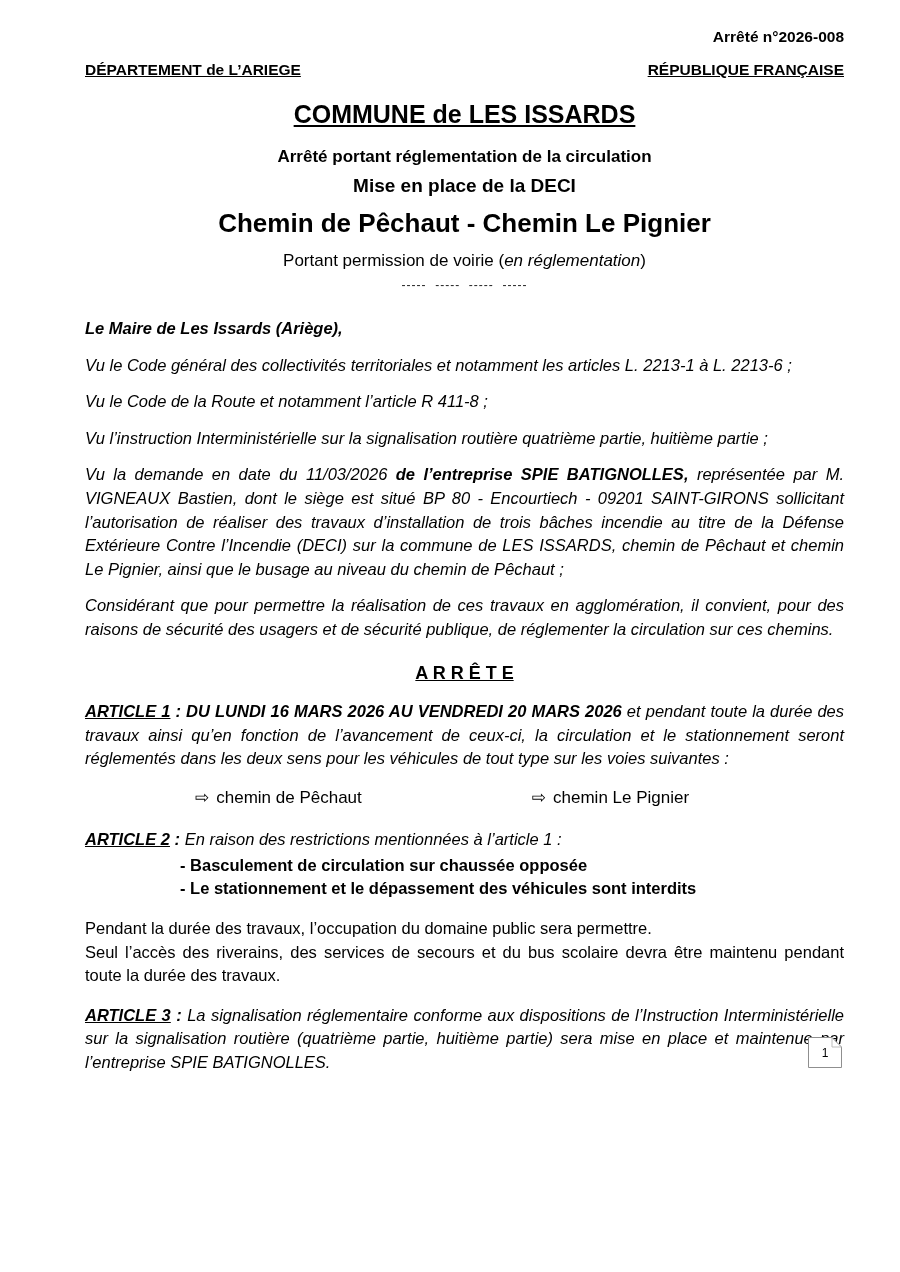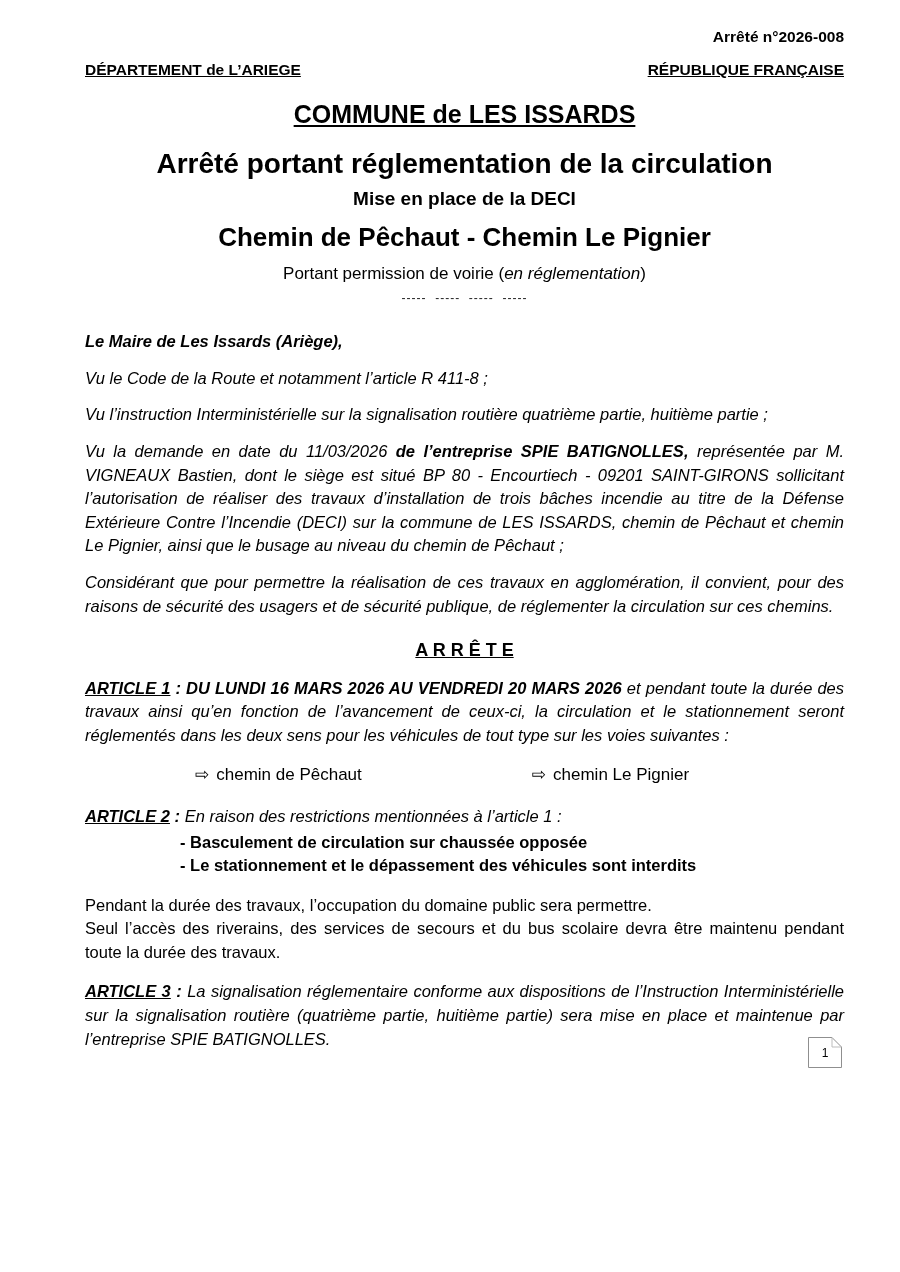--- a/index.html
+++ b/index.html
@@ -37,21 +37,21 @@
     line-height: 1.2;
   }
   .title-commune {
     text-align: center;
     font-size: 25px;
     font-weight: bold;
     text-decoration: underline;
     margin-top: 20px;
     line-height: 1.2;
   }
-  .title-1 { text-align: center; font-size: 28px; font-weight: bold; margin-top: 18px; line-height: 1.2; }
+  .title-1 { text-align: center; font-size: 17px; font-weight: bold; margin-top: 18px; line-height: 1.2; }
   .title-2 { text-align: center; font-size: 19px; font-weight: bold; margin-top: 7px;  line-height: 1.2; }
   .title-3 { text-align: center; font-size: 26px; font-weight: bold; margin-top: 11px; line-height: 1.2; }
   .title-4 { text-align: center; font-size: 17px; margin-top: 11px; line-height: 1.2; }
   .sep {
     text-align: center;
     font-size: 12px;
     margin-top: 7px;
     letter-spacing: 1px;
     color: #222;
     white-space: pre;
@@ -118,20 +118,21 @@
   <div class="title-1">Arrêté portant réglementation de la circulation</div>
   <div class="title-2">Mise en place de la DECI</div>
   <div class="title-3">Chemin de Pêchaut - Chemin Le Pignier</div>
   <div class="title-4"><span>Portant permission de voirie (</span><span class="it">en réglementation</span><span>)</span></div>
   <div class="sep">-----  -----  -----  -----</div>
 
   <div class="body-text">
 
     <p class="doc first maire">Le Maire de Les Issards (Ariège),</p>
 
+    <p class="doc">Vu le Code général des collectivités territoriales et notamment les articles L. 2213-1 à L. 2213-6 ;</p>
     <p class="doc">Vu le Code de la Route et notamment l’article R 411-8 ;</p>
     <p class="doc">Vu l’instruction Interministérielle sur la signalisation routière quatrième partie, huitième partie ;</p>
 
     <p class="doc"><span>Vu la demande en date du 11/03/2026 </span><span class="b">de l’entreprise SPIE BATIGNOLLES,</span><span> représentée par M. VIGNEAUX Bastien, dont le siège est situé BP 80 - Encourtiech - 09201 SAINT-GIRONS sollicitant l’autorisation de réaliser des travaux d’installation de trois bâches incendie au titre de la Défense Extérieure Contre l’Incendie (DECI) sur la commune de LES ISSARDS, chemin de Pêchaut et chemin Le Pignier, ainsi que le busage au niveau du chemin de Pêchaut ;</span></p>
 
     <p class="doc">Considérant que pour permettre la réalisation de ces travaux en agglomération, il convient, pour des raisons de sécurité des usagers et de sécurité publique, de réglementer la circulation sur ces chemins.</p>
 
     <div class="arrete-heading"><span>A R R Ê T E</span></div>
 
     <p class="doc"><span class="b u">ARTICLE 1</span><span class="b"> : </span><span class="b">DU LUNDI 16 MARS 2026 AU VENDREDI 20 MARS 2026</span><span> et pendant toute la durée des travaux ainsi qu’en fonction de l’avancement de ceux-ci, la circulation et le stationnement seront réglementés dans les deux sens pour les véhicules de tout type sur les voies suivantes :</span></p>

